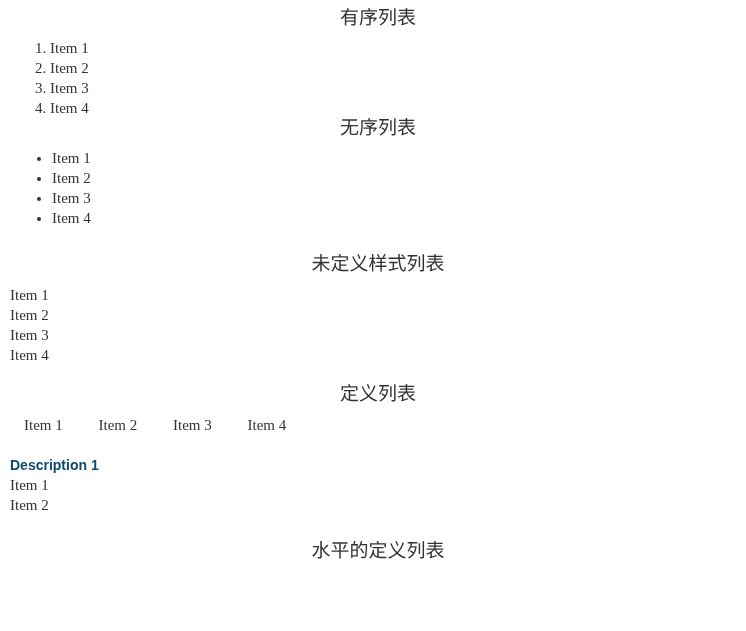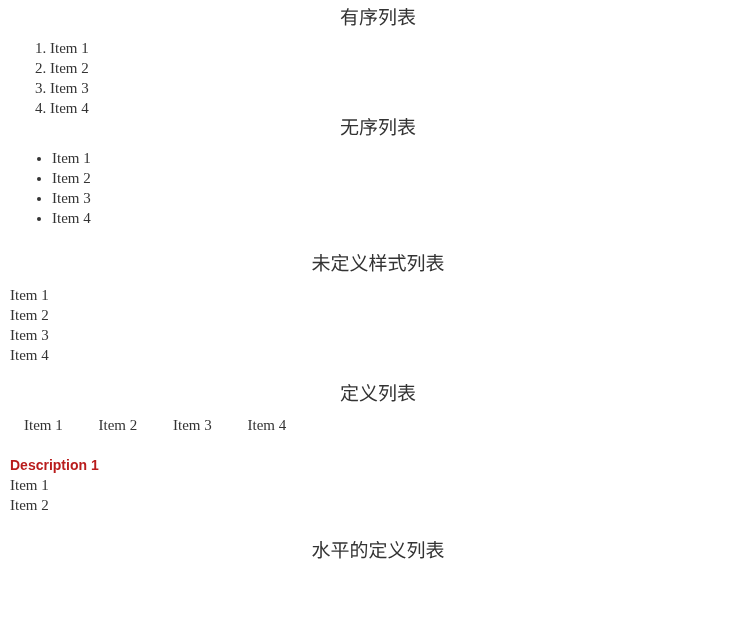--- a/index.html
+++ b/index.html
@@ -101,21 +101,21 @@
   
   .dl-stacked {
     margin: 10px 0 0 0;
     padding: 0 0 0 10px;
   }
   .dl-stacked dt {
     font-family: "Liberation Sans", "DejaVu Sans", sans-serif;
     font-weight: bold;
     font-size: 14px;
     line-height: 20px;
-    color: #b91c1c;
+    color: #0c4a6e;
     margin: 0;
   }
   .dl-stacked dd {
     margin: 0;
     line-height: 20px;
   }
 </style>
 </head>
 <body>
 

